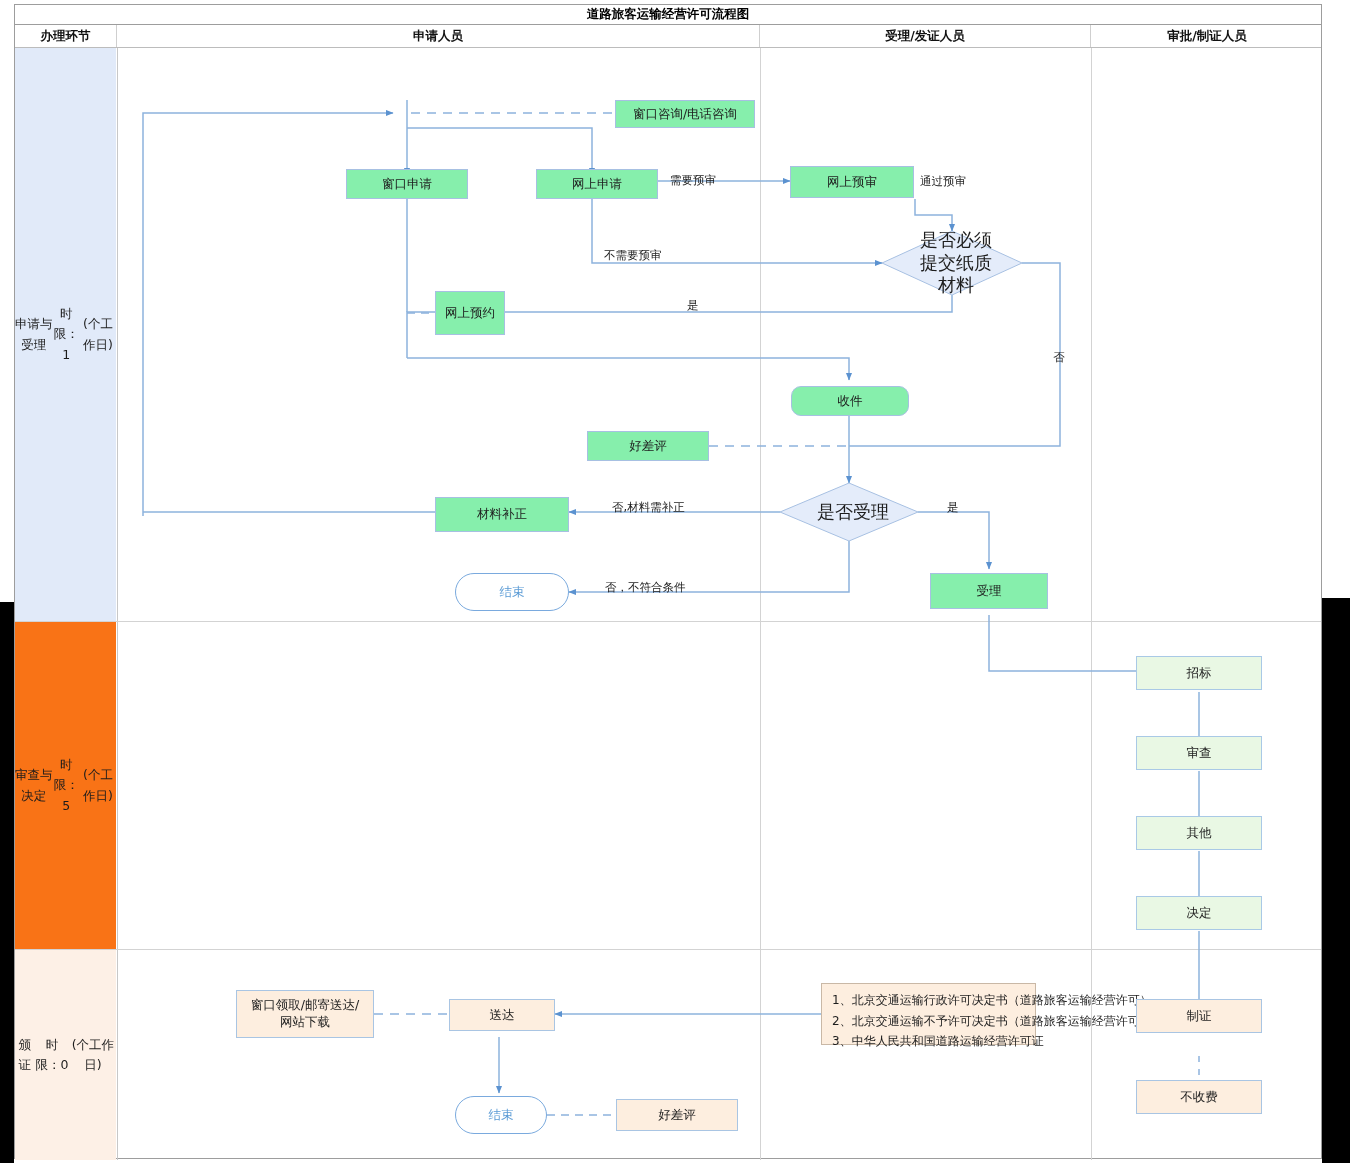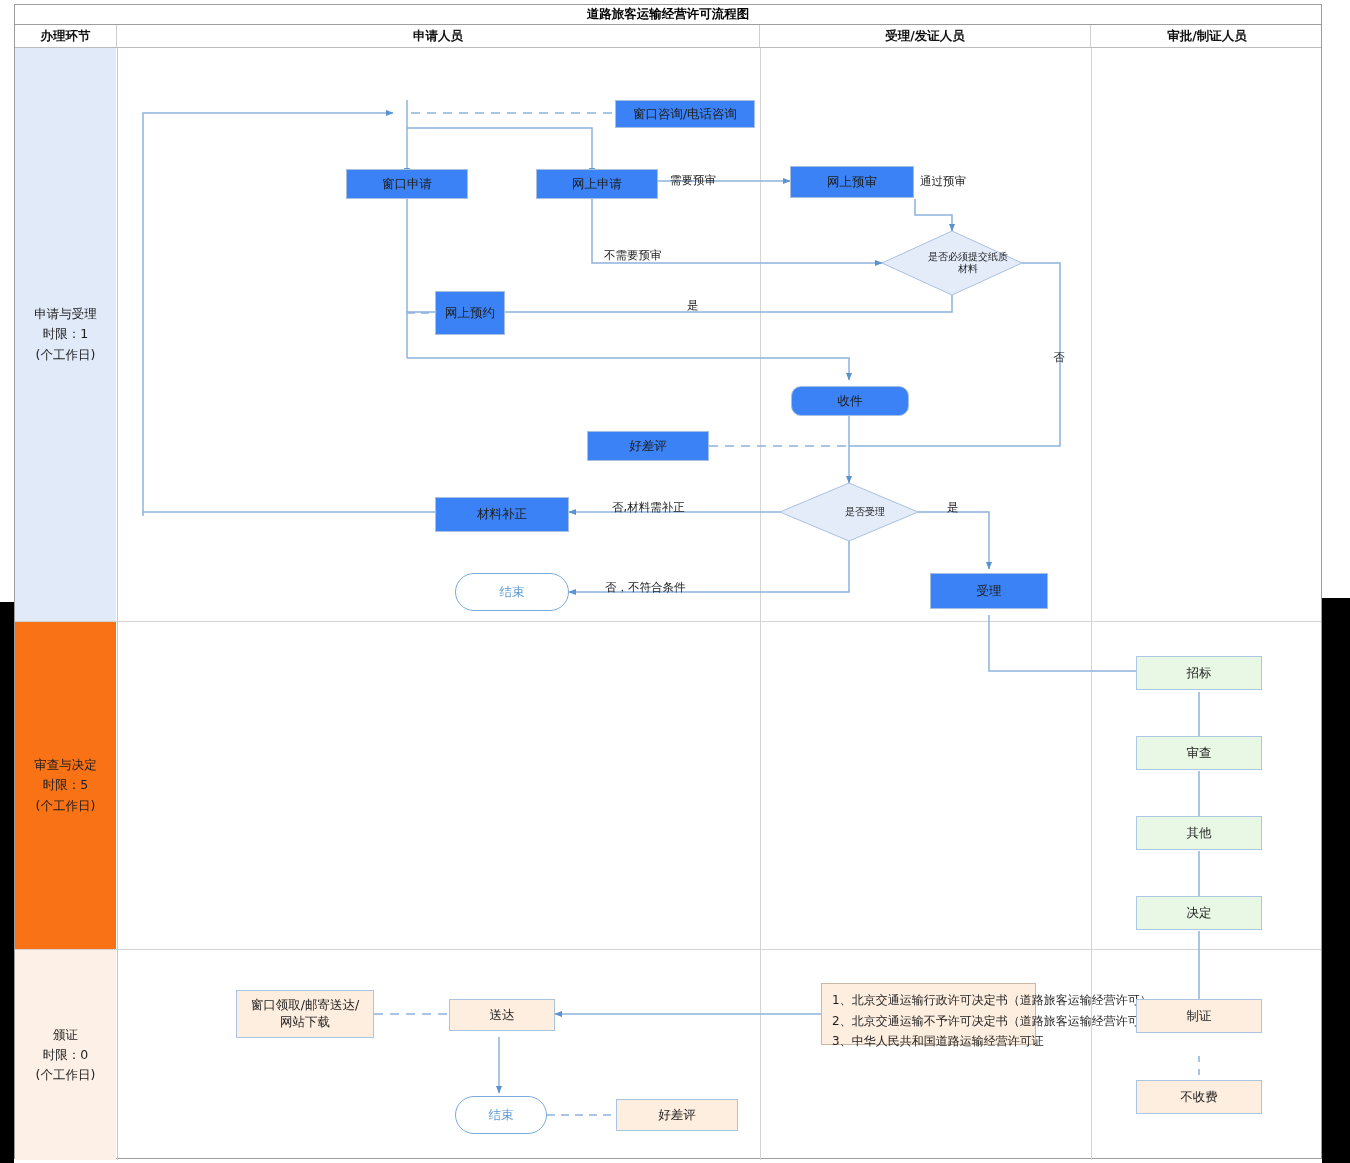--- a/index.html
+++ b/index.html
@@ -61,40 +61,40 @@
   .v1 { left: 745px;  height: 1112px; }
   .v2 { left: 1076px; height: 1112px; }
 
   .hline { position: absolute; left: 0; width: 100%; height: 1px; background: #d3d3d3; }
   .h1 { top: 573px; }
   .h2 { top: 901px; }
 
   
   .stage {
     position: absolute; left: 0px; width: 101px;
-    display: flex; flex-direction: column;
+    display: flex; flex-direction: row;
     align-items: center; justify-content: center;
     font-size: 12.5px; color: #1c1c1c; line-height: 1.62;
     text-align: center;
   }
   .stage-1 { top: 0px;   height: 573px; background: #e1eaf9; }
   .stage-2 { top: 574px; height: 327px; background: #f97316; }
   .stage-3 { top: 902px; height: 210px; background: #fdf0e6; }
 
   
   .node {
     position: absolute;
     display: flex; align-items: center; justify-content: center;
     text-align: center;
     font-size: 12.5px;
     line-height: 1.35;
     color: #1d1d1d;
   }
   .rect {
-    background: #3b82f6;
+    background: #86efac;
     border: 1px solid #a7c0e2;
   }
   .rect-green {
     background: #e9f8e4;
     border: 1px solid #a9c9e6;
   }
   .rect-orange {
     background: #fdeedf;
     border: 1px solid #a9c5e3;
   }
@@ -102,23 +102,23 @@
     background: #ffffff;
     border: 1px solid #7aaade;
     border-radius: 26px;
     color: #5b9bd5;
   }
   .diamond {
     position: absolute;
   }
   .diamond .dlabel {
     position: absolute;
-    left: 16px; top: 0; width: 100%; height: 100%;
+    left: 4px; top: 0; width: 100%; height: 100%;
     display: flex; align-items: center; justify-content: center;
-    text-align: center; font-size: 10px; color: #1d1d1d;
+    text-align: center; font-size: 18px; color: #1d1d1d;
     line-height: 1.25;
   }
 
   
   .elabel {
     position: absolute;
     font-size: 11.5px;
     color: #1d1d1d;
     white-space: nowrap;
     background: transparent;

